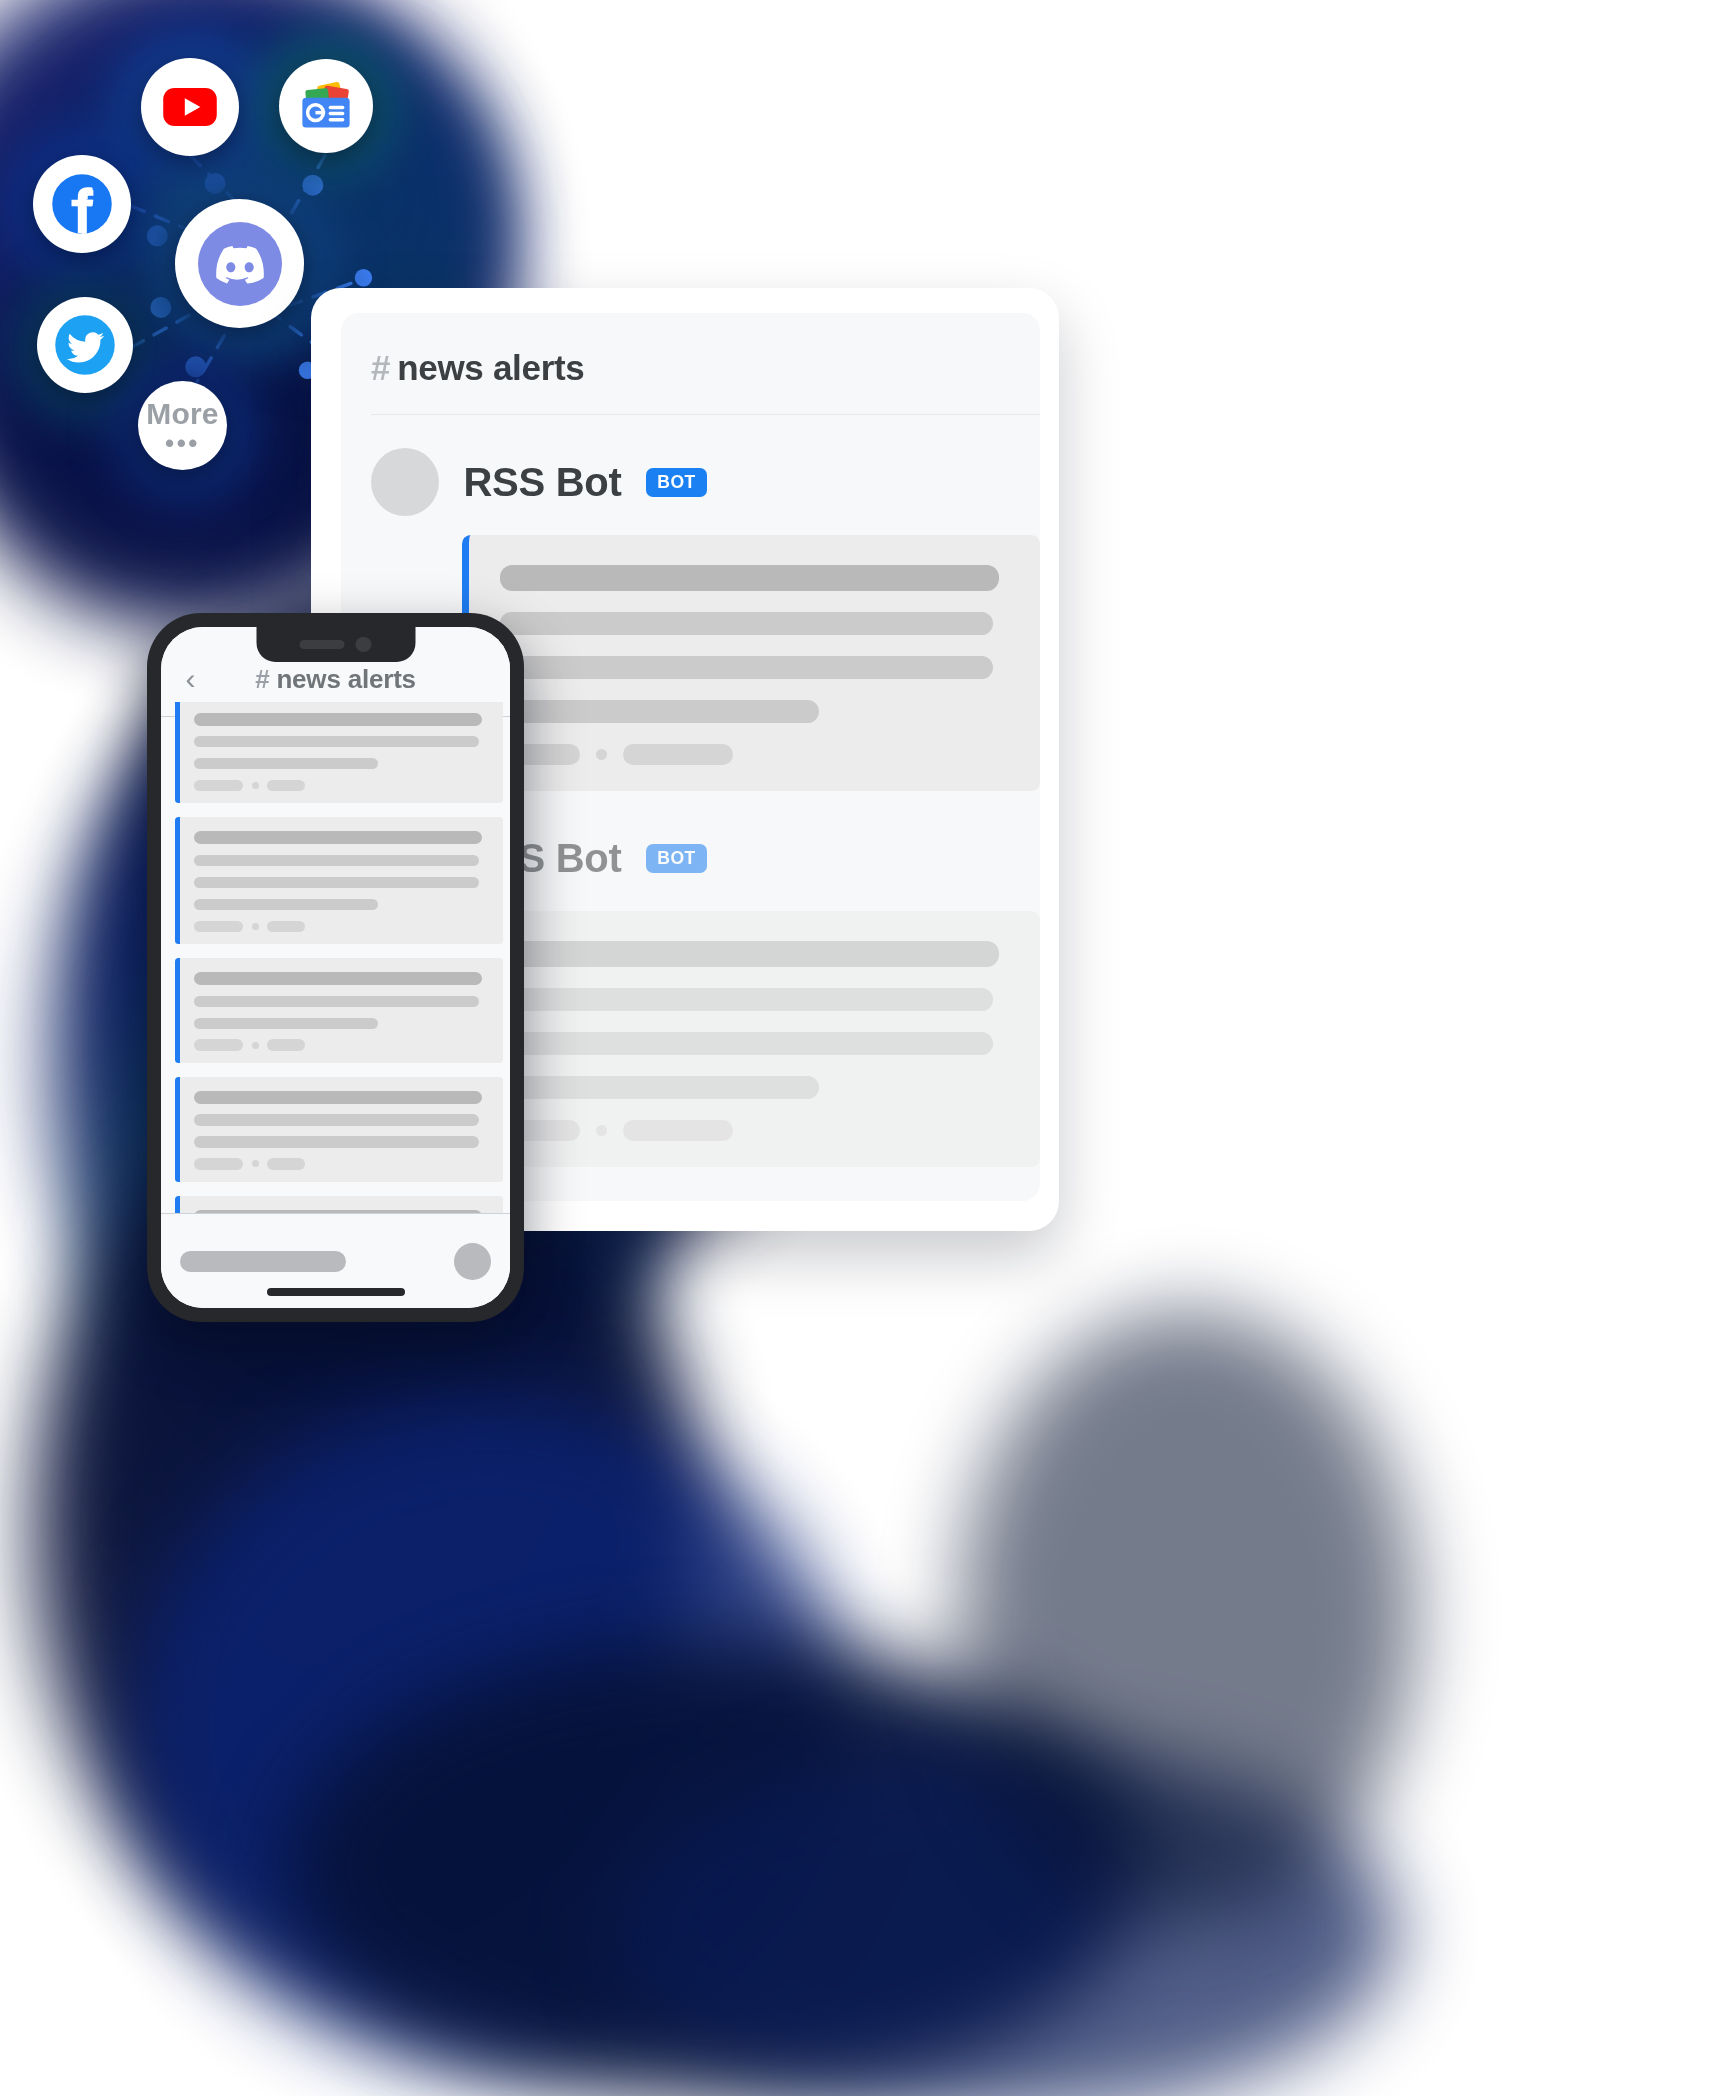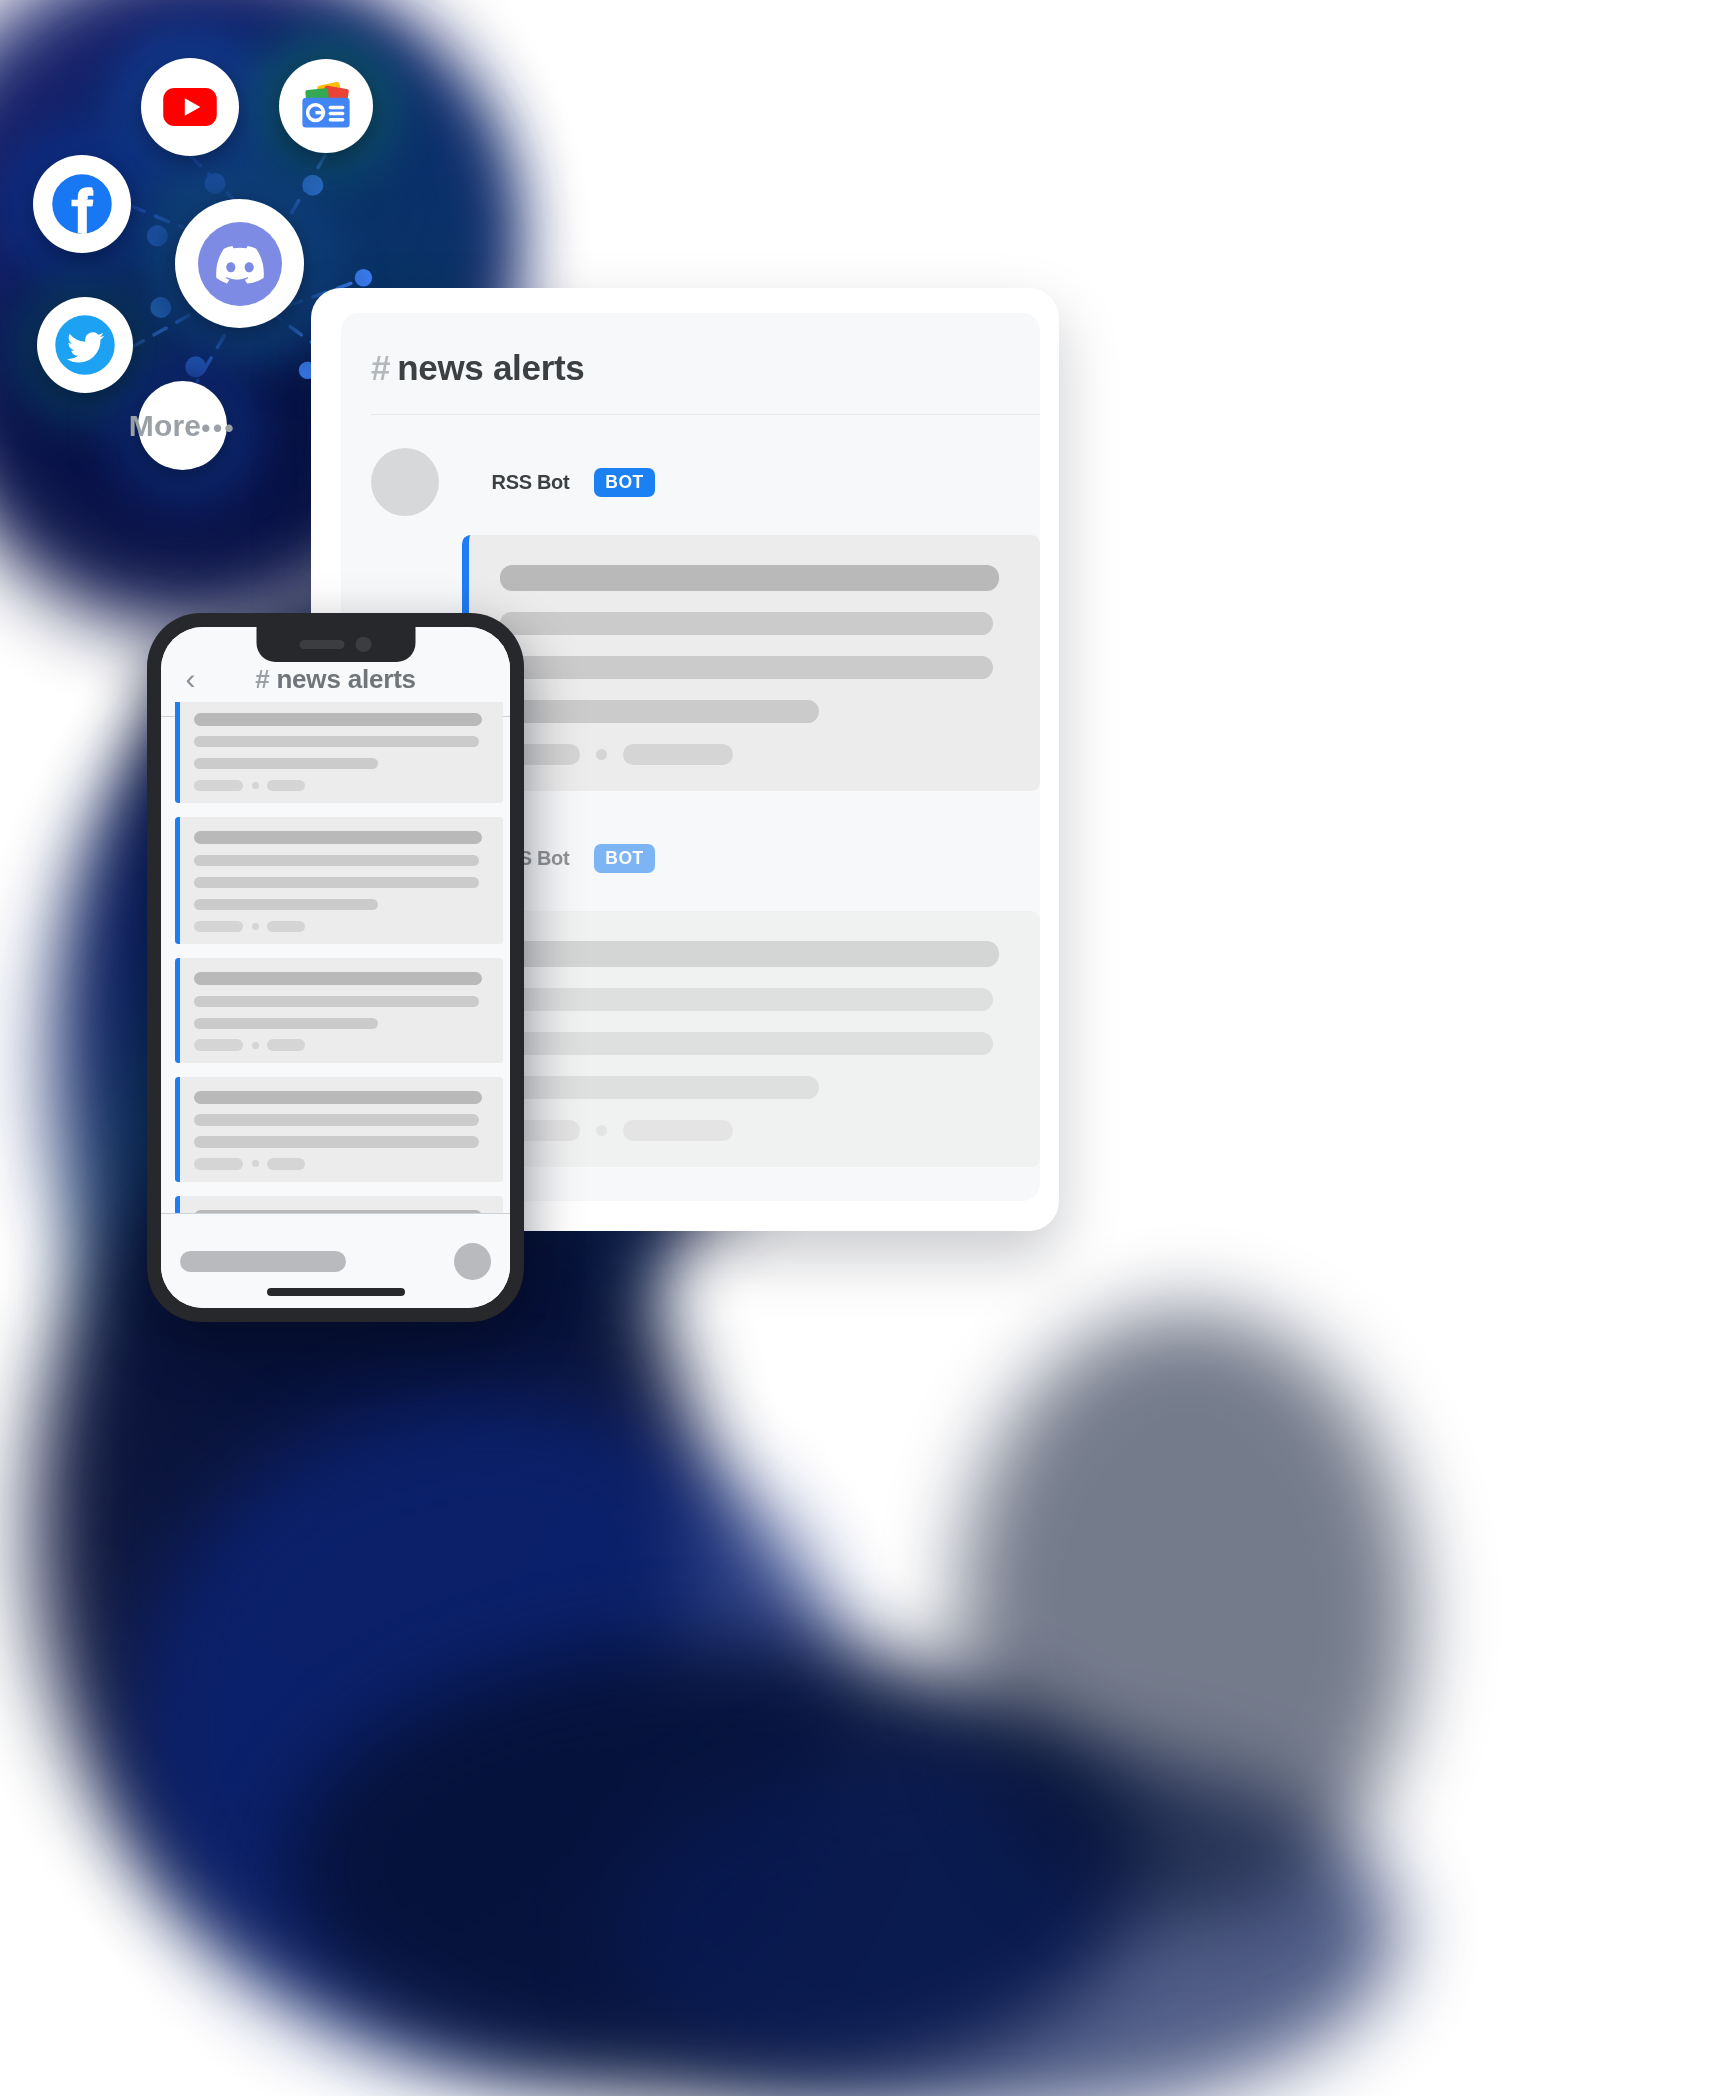--- a/index.html
+++ b/index.html
@@ -10,40 +10,40 @@
   .blob-layer{position:absolute;inset:0;pointer-events:none;}
   .blob{position:absolute;border-radius:50%;filter:blur(40px);}
 
   
   .cluster{position:absolute;left:0px;top:0px;width:664px;height:786px;}
   .node-glow{position:absolute;border-radius:50%;filter:blur(23px);opacity:.95;}
   .node{position:absolute;border-radius:50%;background:#ffffff;
         display:flex;align-items:center;justify-content:center;
         box-shadow:0 7px 23px rgba(0,0,10,.40);}
   .node svg{display:block;}
-  .more-node{flex-direction:row;}
+  .more-node{flex-direction:column;}
   .more-text{font-size:30px;font-weight:700;color:#9aa0a6;line-height:1;letter-spacing:0.2px;}
   .more-dots{font-size:26px;font-weight:700;color:#9aa0a6;line-height:.7;margin-top:5.2px;letter-spacing:2.6px;}
   .links{position:absolute;left:0;top:0;width:664px;height:786px;}
 
   
   .tablet{position:absolute;left:311px;top:288px;width:748px;height:943px;
           background:#ffffff;border-radius:30px;
           box-shadow:0 26px 61px rgba(10,12,30,.22);overflow:hidden;}
   .tablet-screen{position:absolute;left:30px;top:24.5px;right:19px;bottom:30px;
           background:#f7f8f9;border-radius:17.5px;overflow:hidden;}
   .chan-head{padding:35px 30px 0 30px;}
   .chan-title{font-size:35px;font-weight:700;color:#3c4043;letter-spacing:-0.3px;white-space:nowrap;}
   .chan-title .hash{color:#b4b8bd;font-weight:600;margin-right:7px;}
   .chan-rule{height:1.7px;background:#e6e8ea;margin:26px 0 0 30px;margin-right:0;}
 
   .msg{padding:33px 0 0 30px;position:relative;}
   .msg-head{display:flex;align-items:center;gap:24.5px;}
   .avatar{width:68px;height:68px;border-radius:50%;background:#d6d8da;flex:none;}
-  .author{font-size:20px;font-weight:700;color:#3c4043;letter-spacing:-0.3px;margin-left:28px;}
+  .author{font-size:40px;font-weight:700;color:#3c4043;letter-spacing:-0.3px;}
   .bot-badge{background:#1b80f1;color:#fff;font-size:17.5px;font-weight:700;
              padding:6.1px 11.4px 5.2px;border-radius:7px;letter-spacing:0.5px;line-height:1;}
 
   .embed{margin:19px 0 0 91px;background:#ececec;border-left:7.9px solid #1f7cf2;
          border-radius:8.7px;padding:30px 26px 26px 31px;}
   .sk{background:#cbcbcb;border-radius:12.2px;height:23px;margin-bottom:21px;}
   .sk.strong{background:#b9b9b9;height:26px;} .sk.w97{width:97%;} .sk.w96{width:96%;} .sk.w62{width:62%;}
   .embed-foot{display:flex;align-items:center;gap:15.7px;margin-top:5.2px;}
   .foot-pill{height:21px;border-radius:10.5px;background:#d5d5d5;}
   .foot-dot{width:11.4px;height:11.4px;border-radius:50%;background:#d5d5d5;}

